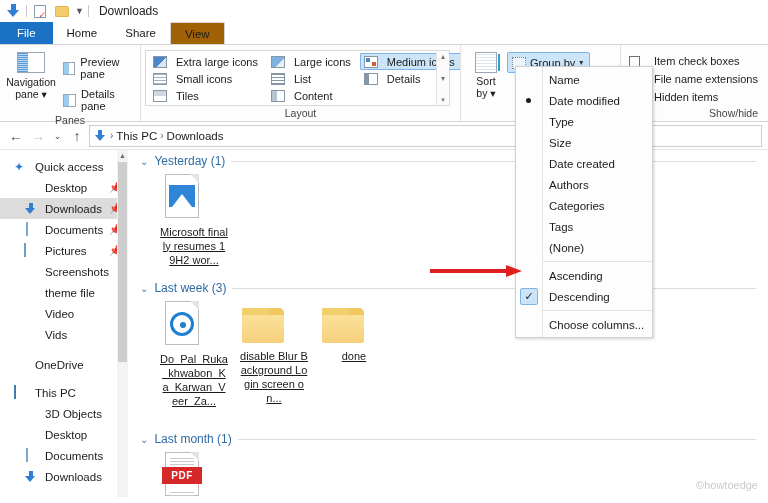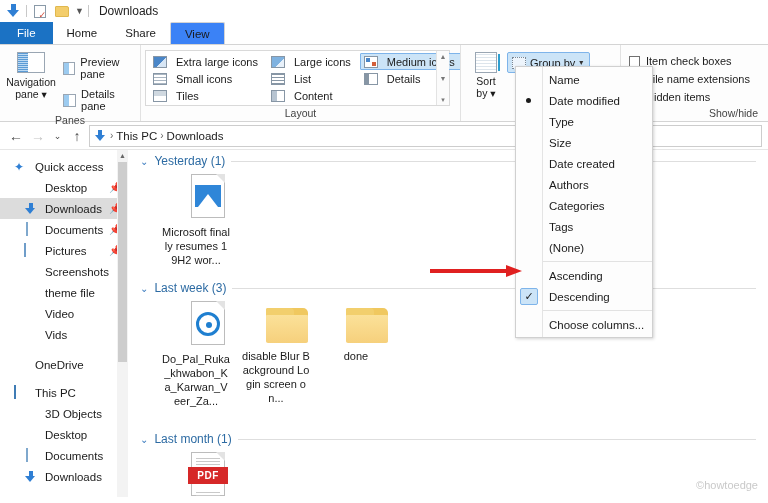--- a/index.html
+++ b/index.html
@@ -42,21 +42,21 @@
   .qat-caret { font-size: 9px; color: #555; }
 
   
   .tabstrip { height: 22px; display: flex; align-items: flex-end; background: #fff; }
   .tab {
     height: 22px; padding: 0 14px; display: flex; align-items: center;
     font-size: 11.5px; color: #1b1b1b; cursor: default;
   }
   .tab.file { background: #1b72c4; color: #fff; padding: 0 17px; }
   .tab.active {
-    background: #3b82f6;
+    background: #a16207;
     border: 1px solid #d4d4d4; border-bottom: none;
     border-radius: 2px 2px 0 0;
   }
 
   
   .ribbon {
     height: 78px;
     background: #fdfdfd;
     border-top: 1px solid #d4d4d4;
     border-bottom: 1px solid #d4d4d4;
@@ -136,21 +136,21 @@
     display: flex; align-items: center; gap: 4px;
     background: #cce4f7; border: 1px solid #7eb4ea; border-radius: 2px;
     padding: 3px 6px 3px 4px; font-size: 11px; height: 21px; margin-top: 2px; cursor: default;
     position: relative; z-index: 40;
   }
   .gb-glyph { width: 14px; height: 12px; border: 1px dotted #7a8794; background: #eef5fc; }
   .caret { font-size: 8px; color: #333; }
 
   
   .show-group { width: 148px; }
-  .chkrow { display: flex; align-items: center; gap: 6px; font-size: 11px; height: 18px; padding-left: 4px; cursor: default;}
+  .chkrow { display: flex; align-items: center; gap: 14px; font-size: 11px; height: 18px; padding-left: 4px; cursor: default;}
   .cbox { width: 11px; height: 11px; border: 1px solid #707070; background: #fff; flex: none; position: relative; }
   .cbox.checked::after {
     content: "\2713"; position: absolute; left: 0px; top: -3px; font-size: 11px; color: #1b1b1b;
   }
 
   
   .addressbar { height: 27px; display: flex; align-items: center; gap: 2px; padding: 0 6px; background: #fff; }
   .navbtn { width: 20px; height: 20px; display: flex; align-items: center; justify-content: center;
             font-size: 14px; color: #4a4a4a; cursor: default; }
   .navbtn.disabled { color: #c4c4c4; }
@@ -196,21 +196,21 @@
   }
   .navscroll .arrow { font-size: 7px; color: #666; padding: 2px 0; }
   .navscroll .thumb { width: 9px; height: 200px; background: #cdcdcd; margin-top: 1px; }
 
   .content { flex: 1; background: #fff; position: relative; padding: 4px 0 0 10px; overflow: hidden; }
   .group-header { display: flex; align-items: center; gap: 6px; padding: 4px 12px 2px 2px; }
   .gh-caret { font-size: 10px; color: #3a7bbf; }
   .gh-text { font-size: 12px; color: #2d6ba3; white-space: nowrap; }
   .gh-line { flex: 1; height: 1px; background: #dedede; }
   .items { display: flex; gap: 10px; padding: 4px 0 0 22px; }
-  .item { width: 70px; display: flex; flex-direction: column; align-items: flex-end; cursor: default; }
+  .item { width: 70px; display: flex; flex-direction: column; align-items: flex-start; cursor: default; text-decoration: underline; }
   .item-label {
     font-size: 11px; text-align: center; line-height: 1.25; color: #1b1b1b;
     margin-top: 4px; word-break: break-all; width: 68px;
   }
 
   .fi { width: 44px; height: 48px; position: relative; }
   .fi-page {
     position: absolute; left: 5px; top: 0; width: 34px; height: 44px; background: #fff;
     border: 1px solid #bcbcbc;
   }

